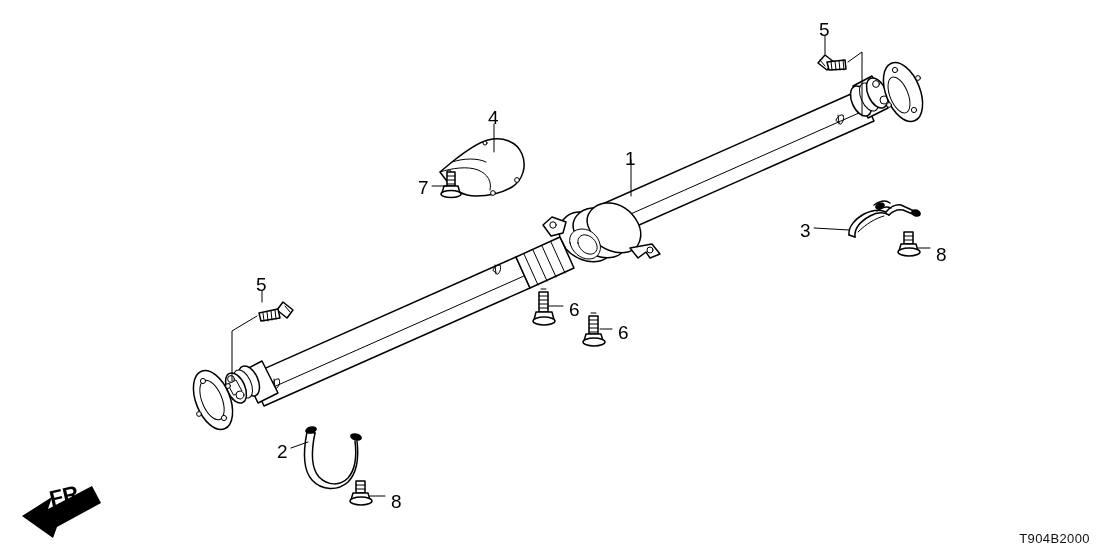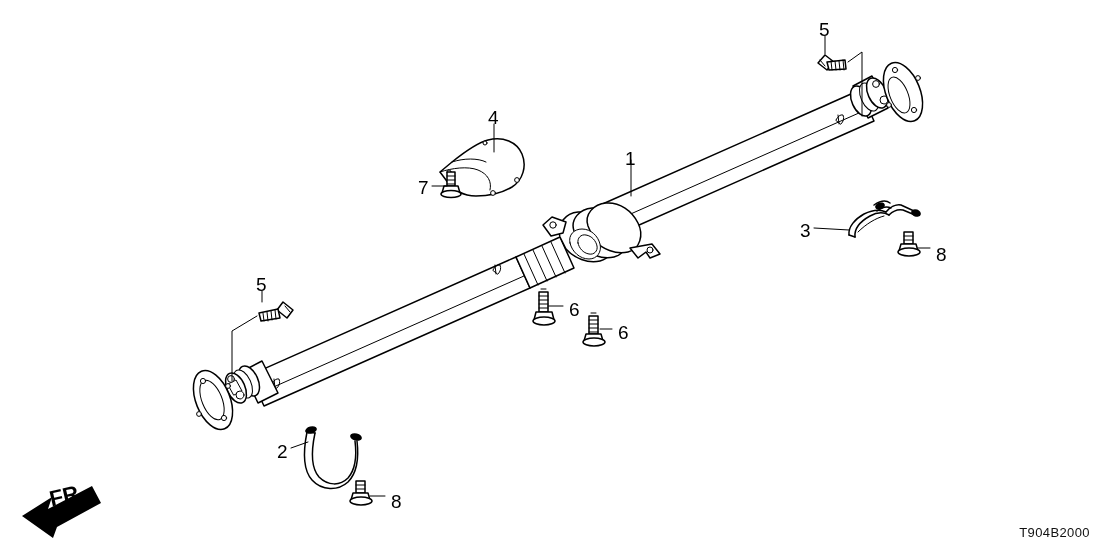--- a/index.html
+++ b/index.html
@@ -1,20 +1,20 @@
 <!DOCTYPE html>
 <html><head>
 <meta charset="utf-8">
 <style>
   html,body{margin:0;padding:0;background:#ffffff;}
   body{width:1108px;height:554px;font-family:"Liberation Sans",sans-serif;overflow:hidden;}
   #stage{position:relative;width:1108px;height:554px;background:#fff;}
   svg.layer{position:absolute;top:0;left:0;width:1108px;height:554px;}
   .callout{position:absolute;font-family:"Liberation Sans",sans-serif;font-size:19px;color:#000;line-height:1;user-select:none;}
-  .partno{position:absolute;right:18px;bottom:14px;font-family:"Liberation Sans",sans-serif;font-size:13px;color:#111;letter-spacing:.4px;}
+  .partno{position:absolute;right:18px;bottom:8px;font-family:"Liberation Sans",sans-serif;font-size:13px;color:#111;letter-spacing:.4px;}
   .frlabel{position:absolute;left:47px;top:487px;font-family:"Liberation Sans",sans-serif;font-size:22px;font-weight:bold;color:#000;transform:rotate(-13deg);transform-origin:left top;}
 </style>
 </head>
 <body>
 
 <div id="stage">
 
   <svg class="layer" viewBox="0 0 1108 554">
     <defs>
       <style>

